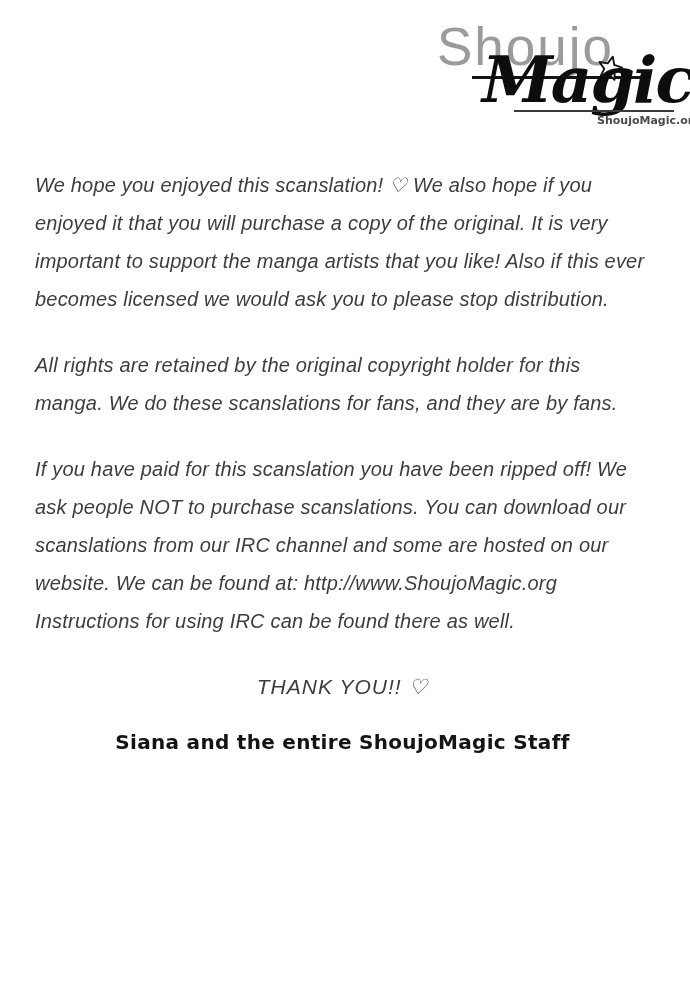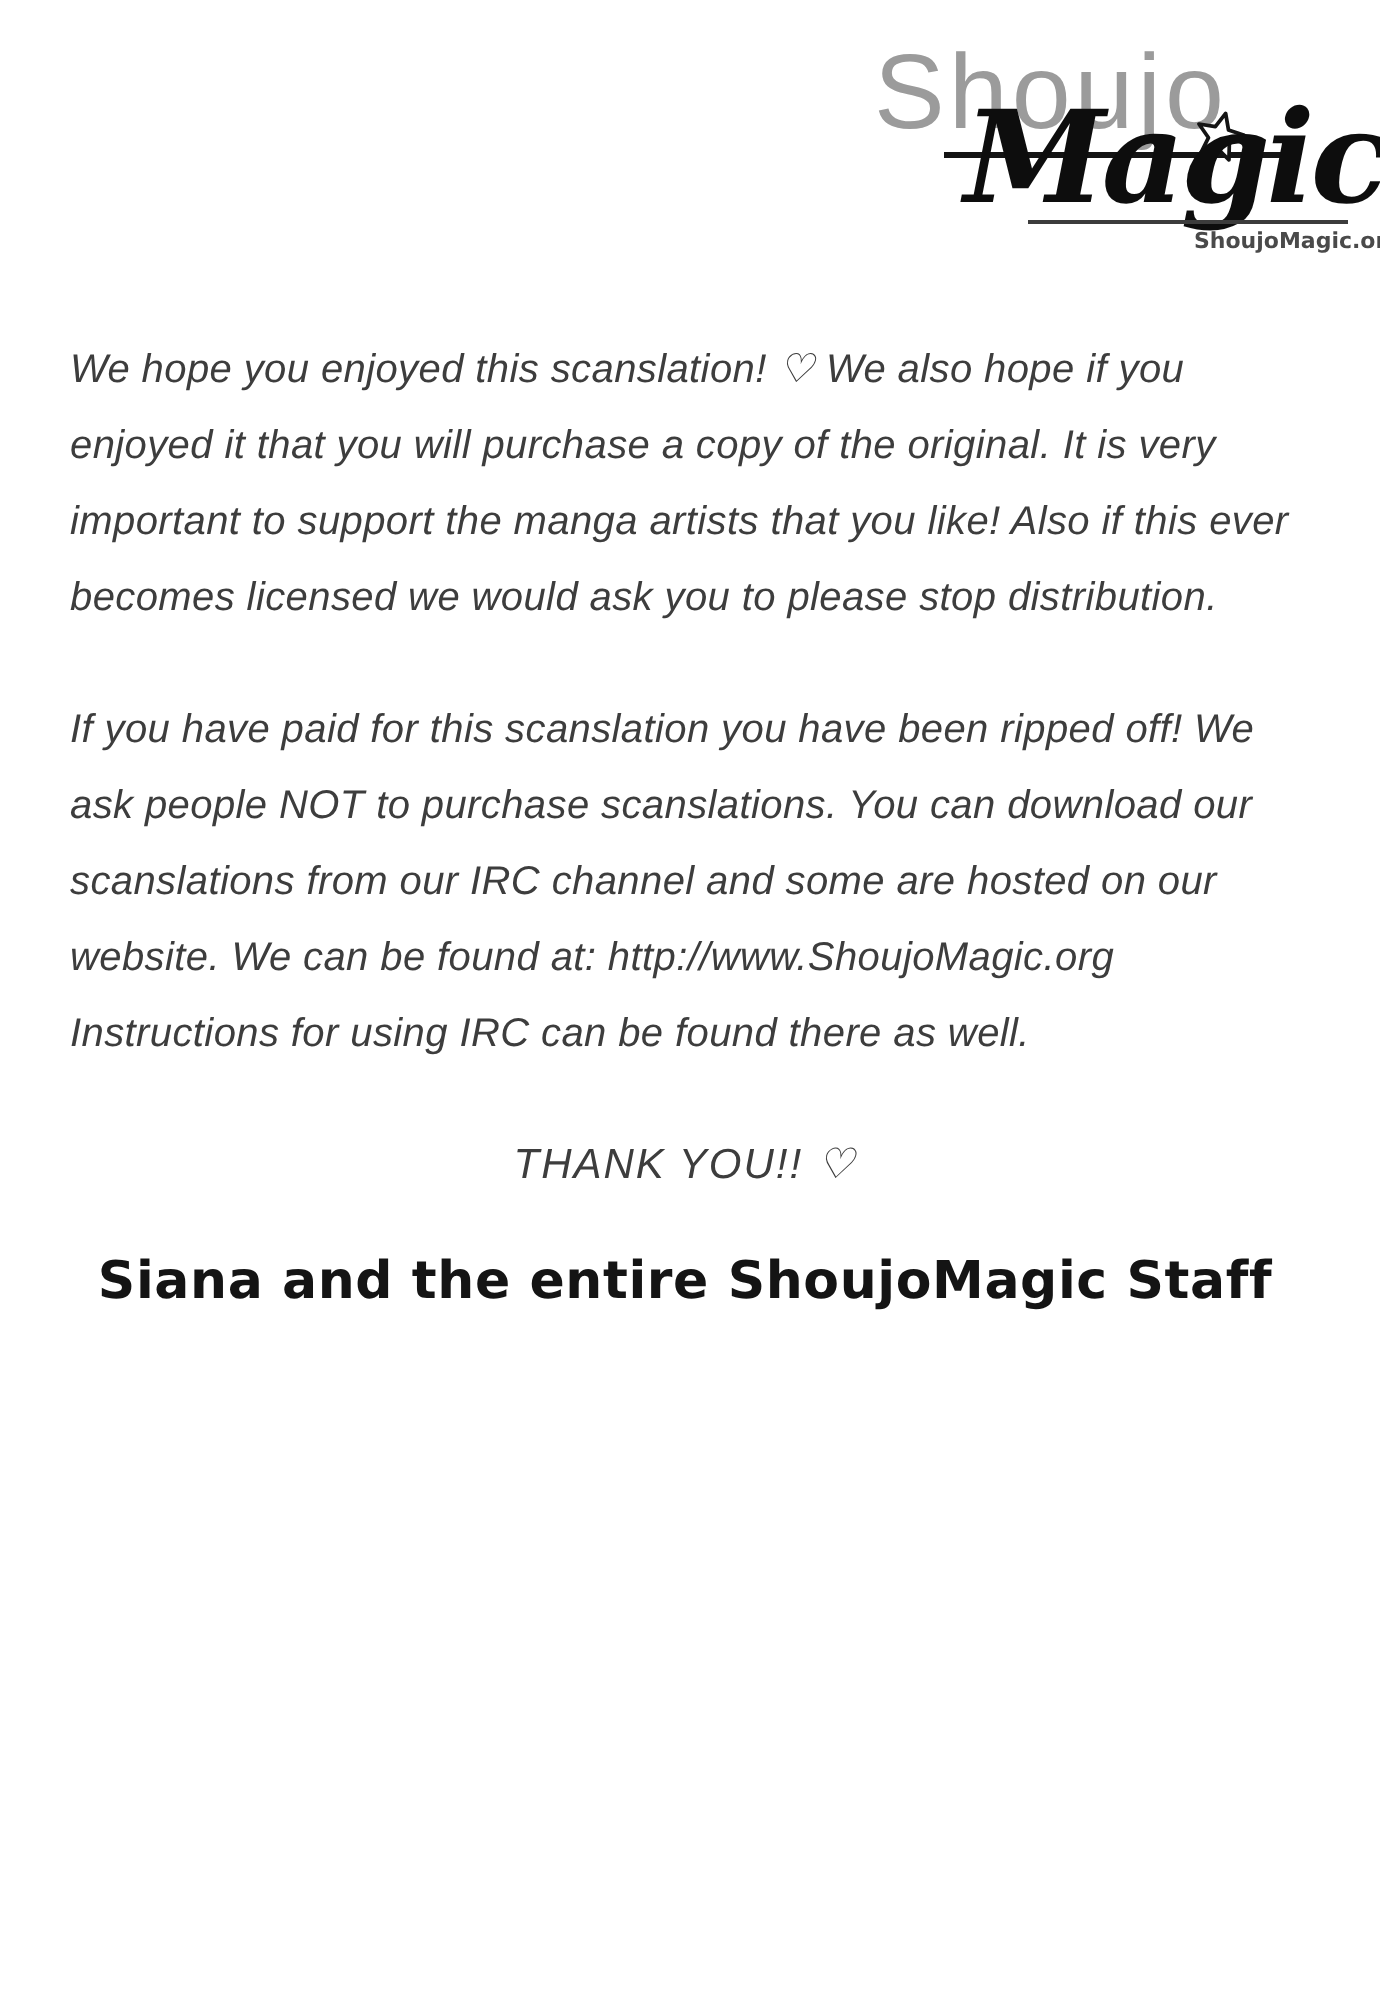--- a/index.html
+++ b/index.html
@@ -59,21 +59,21 @@
   }
   .thanks {
     font-size:21px;
     letter-spacing:1px;
     margin-bottom:24px;
     text-align:center;
   }
   .staff {
     font-family:"DejaVu Sans", sans-serif;
     font-weight:bold;
-    font-size:26px; line-height:1.2;
+    font-size:20px; line-height:1.2;
     color:#141414;
     text-align:center;
     letter-spacing:0.3px;
     margin:20px 0 0 0;
   }
 </style>
 </head>
 <body>
 
 <div class="page">
@@ -86,18 +86,19 @@
         <path d="M12 2 L14.9 8.6 L22 9.2 L16.6 13.9 L18.2 21 L12 17.3 L5.8 21 L7.4 13.9 L2 9.2 L9.1 8.6 Z" fill="#ffffff" stroke="#141414" stroke-width="1.6" stroke-linejoin="round"></path>
       </svg>
     </span>
     <span class="logo-magic">Magic</span>
     <div class="logo-line-bottom"></div>
     <span class="logo-url">ShoujoMagic.org</span>
   </div>
 
   <div class="credits">
     <p class="hand">We hope you enjoyed this scanslation! ♡  We also hope if you enjoyed it that you will purchase a copy of the original. It is very important to support the manga artists that you like! Also if this ever becomes licensed we would ask you to please stop distribution.</p>
+    <p class="hand">All rights are retained by the original copyright holder for this manga. We do these scanslations for fans, and they are by fans.</p>
     <p class="hand">If you have paid for this scanslation you have been ripped off! We ask people NOT to purchase scanslations. You can download our scanslations from our IRC channel and some are hosted on our website. We can be found at: http://www.ShoujoMagic.org Instructions for using IRC can be found there as well.</p>
     <p class="hand thanks">THANK YOU!! ♡</p>
     <p class="staff">Siana and the entire ShoujoMagic Staff</p>
   </div>
 
 </div>
 
 </body></html>

